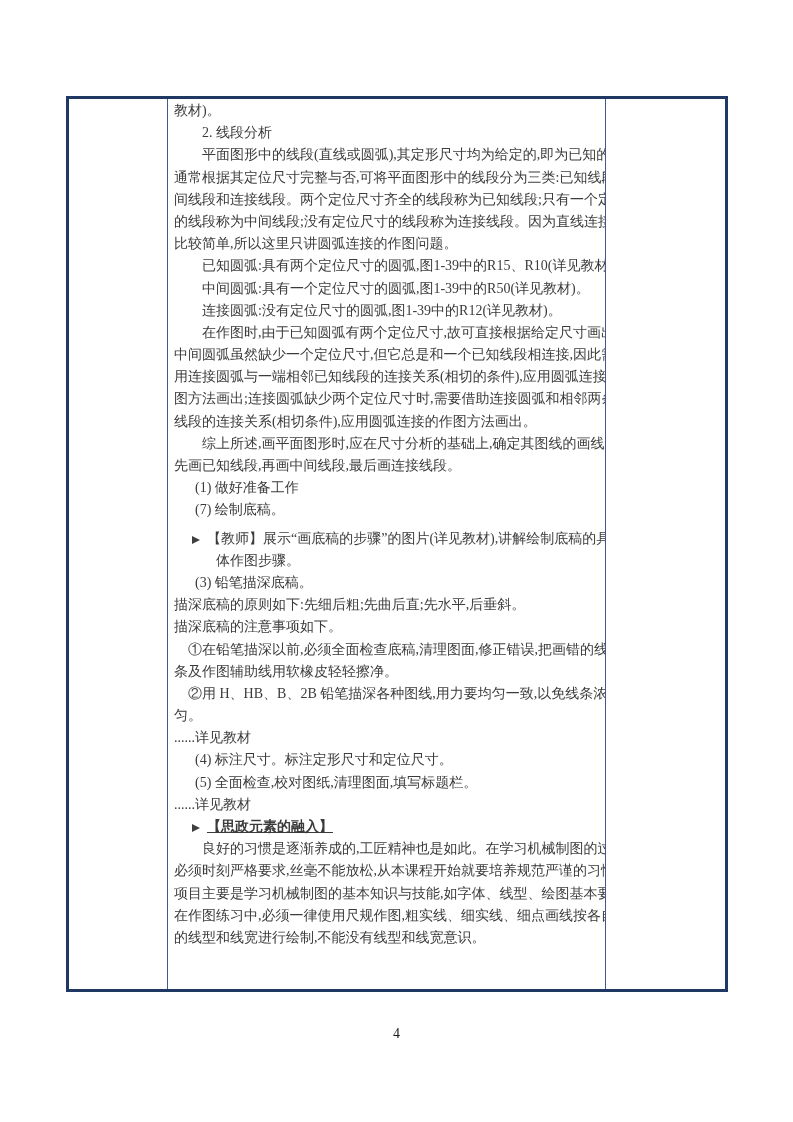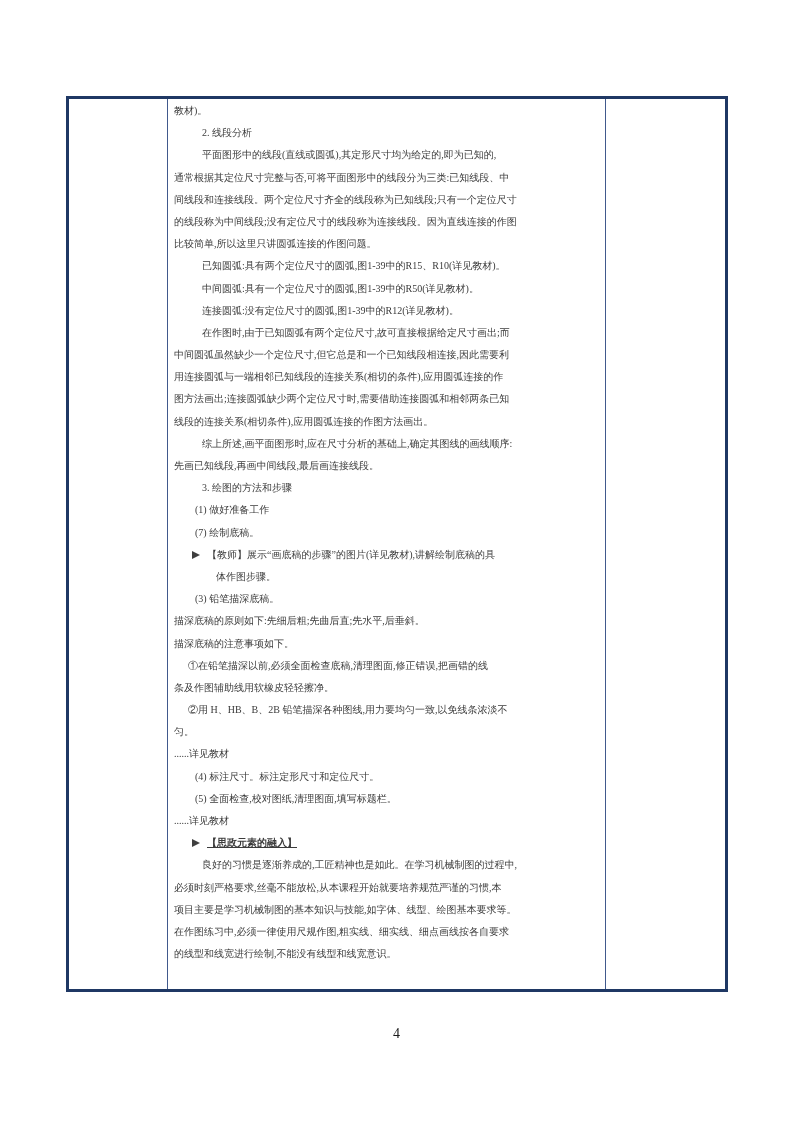--- a/index.html
+++ b/index.html
@@ -17,32 +17,32 @@
     box-sizing: border-box;
     display: flex;
     background: #ffffff;
   }
   .cell { box-sizing: border-box; height: 100%; }
   .cell-left  { width: 99px;  border-right: 1px solid #41598c; }
   .cell-main  { width: 438px; border-right: 1px solid #41598c; padding: 1px 6px; overflow: hidden; }
   .cell-right { flex: 1; }
 
   .line {
-    font-size: 10px;
+    font-size: 14px;
     line-height: 22.2px;
     height: 22.2px;
     white-space: nowrap;
     color: #3b3b3b;
     overflow: visible;
   }
   .f  { padding-left: 0; }
   .i2 { padding-left: 28px; }   
   .i1 { padding-left: 14px; }   
   .li { padding-left: 21px; }   
-  .b  { padding-left: 18px; }   
+  .b  { padding-left: 18px; margin-top: 6px; }   
   .bh { padding-left: 42px; }   
   .bb { padding-left: 18px; font-weight: bold; text-decoration: underline; } 
 
   .bullet-icon {
     display: inline-block;
     width: 0; height: 0;
     border-left: 8px solid #3f3f3f;
     border-top: 4.5px solid transparent;
     border-bottom: 4.5px solid transparent;
     margin-right: 7px;
@@ -74,21 +74,20 @@
       <div class="line i2">已知圆弧:具有两个定位尺寸的圆弧,图1-39中的R15、R10(详见教材)。</div>
       <div class="line i2">中间圆弧:具有一个定位尺寸的圆弧,图1-39中的R50(详见教材)。</div>
       <div class="line i2">连接圆弧:没有定位尺寸的圆弧,图1-39中的R12(详见教材)。</div>
       <div class="line i2">在作图时,由于已知圆弧有两个定位尺寸,故可直接根据给定尺寸画出;而</div>
       <div class="line f">中间圆弧虽然缺少一个定位尺寸,但它总是和一个已知线段相连接,因此需要利</div>
       <div class="line f">用连接圆弧与一端相邻已知线段的连接关系(相切的条件),应用圆弧连接的作</div>
       <div class="line f">图方法画出;连接圆弧缺少两个定位尺寸时,需要借助连接圆弧和相邻两条已知</div>
       <div class="line f">线段的连接关系(相切条件),应用圆弧连接的作图方法画出。</div>
       <div class="line i2">综上所述,画平面图形时,应在尺寸分析的基础上,确定其图线的画线顺序:</div>
       <div class="line f">先画已知线段,再画中间线段,最后画连接线段。</div>
-      <div class="line i2">3. 绘图的方法和步骤</div>
       <div class="line li">(1) 做好准备工作</div>
       <div class="line li">(7) 绘制底稿。</div>
       <div class="line b"><span class="bullet-icon"></span>【教师】展示“画底稿的步骤”的图片(详见教材),讲解绘制底稿的具</div>
       <div class="line bh">体作图步骤。</div>
       <div class="line li">(3) 铅笔描深底稿。</div>
       <div class="line f">描深底稿的原则如下:先细后粗;先曲后直;先水平,后垂斜。</div>
       <div class="line f">描深底稿的注意事项如下。</div>
       <div class="line i1">①在铅笔描深以前,必须全面检查底稿,清理图面,修正错误,把画错的线</div>
       <div class="line f">条及作图辅助线用软橡皮轻轻擦净。</div>
       <div class="line i1">②用 H、HB、B、2B 铅笔描深各种图线,用力要均匀一致,以免线条浓淡不</div>

